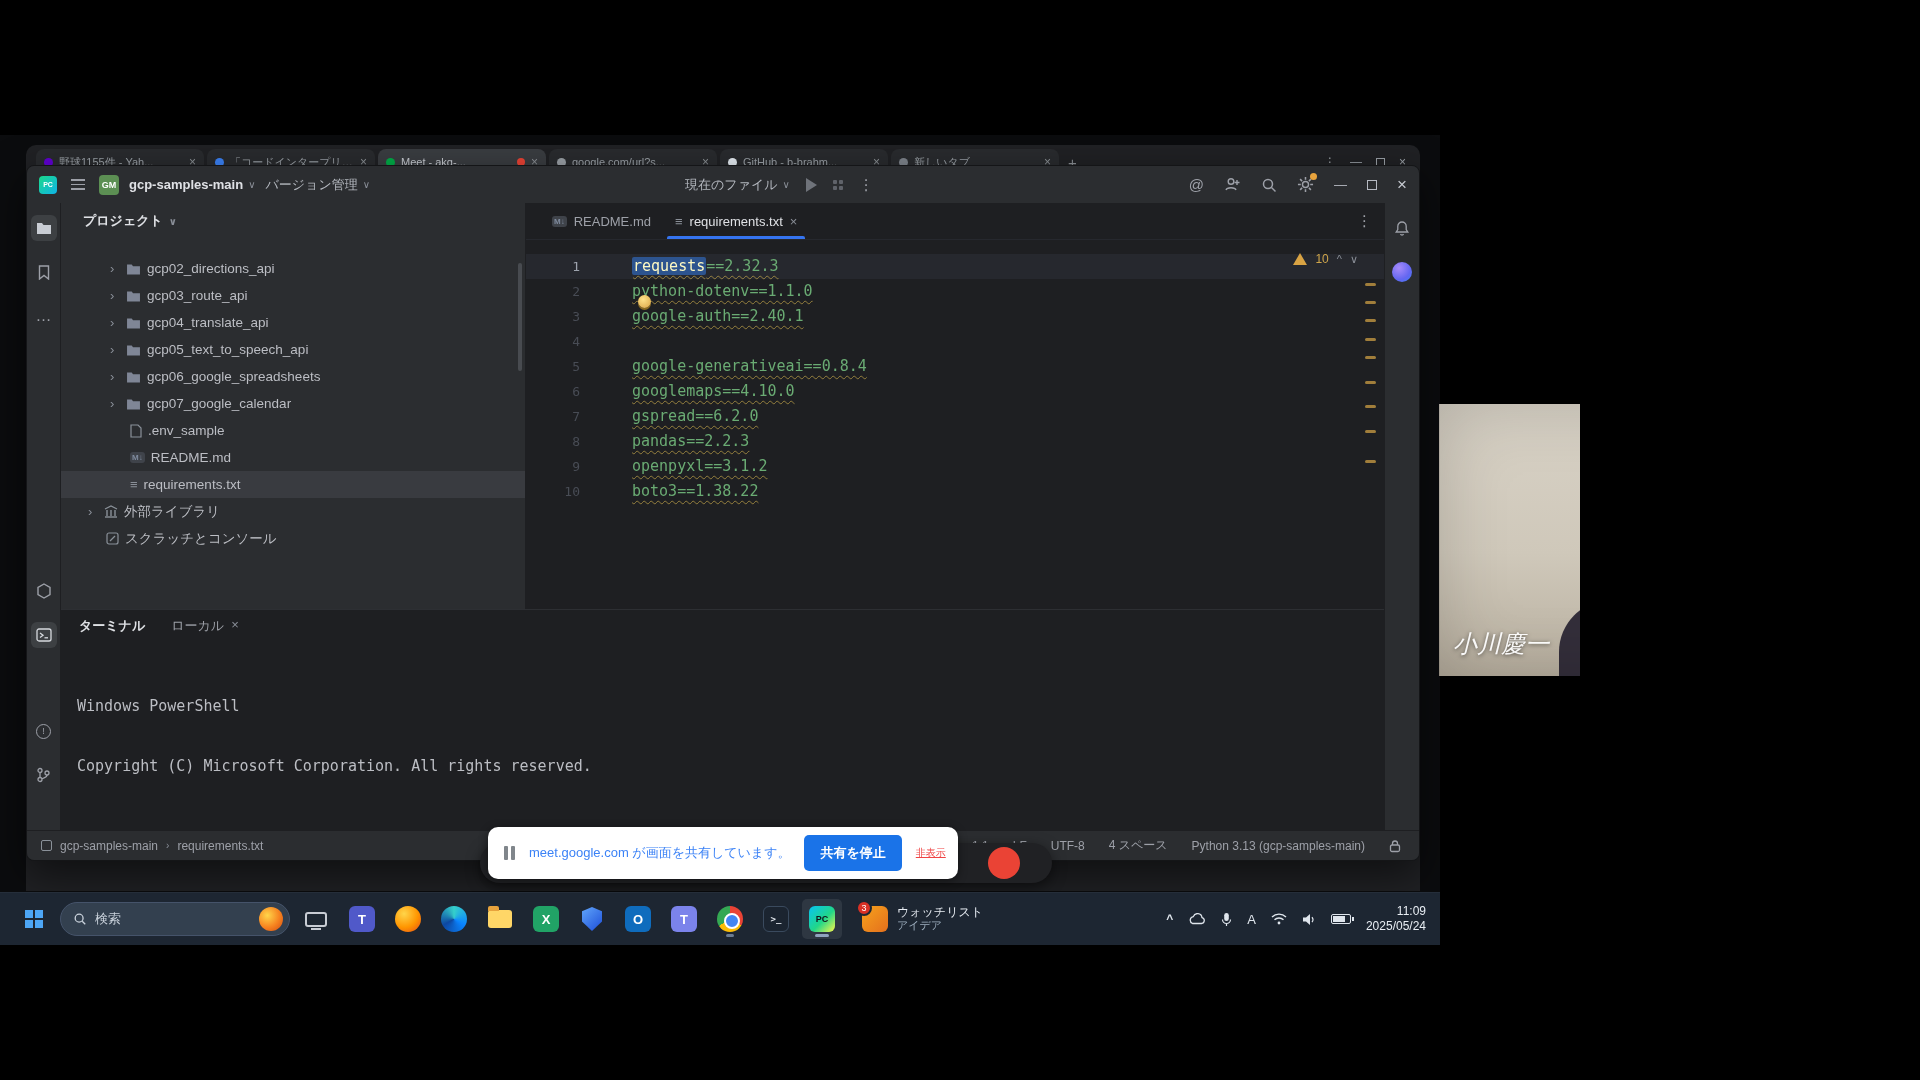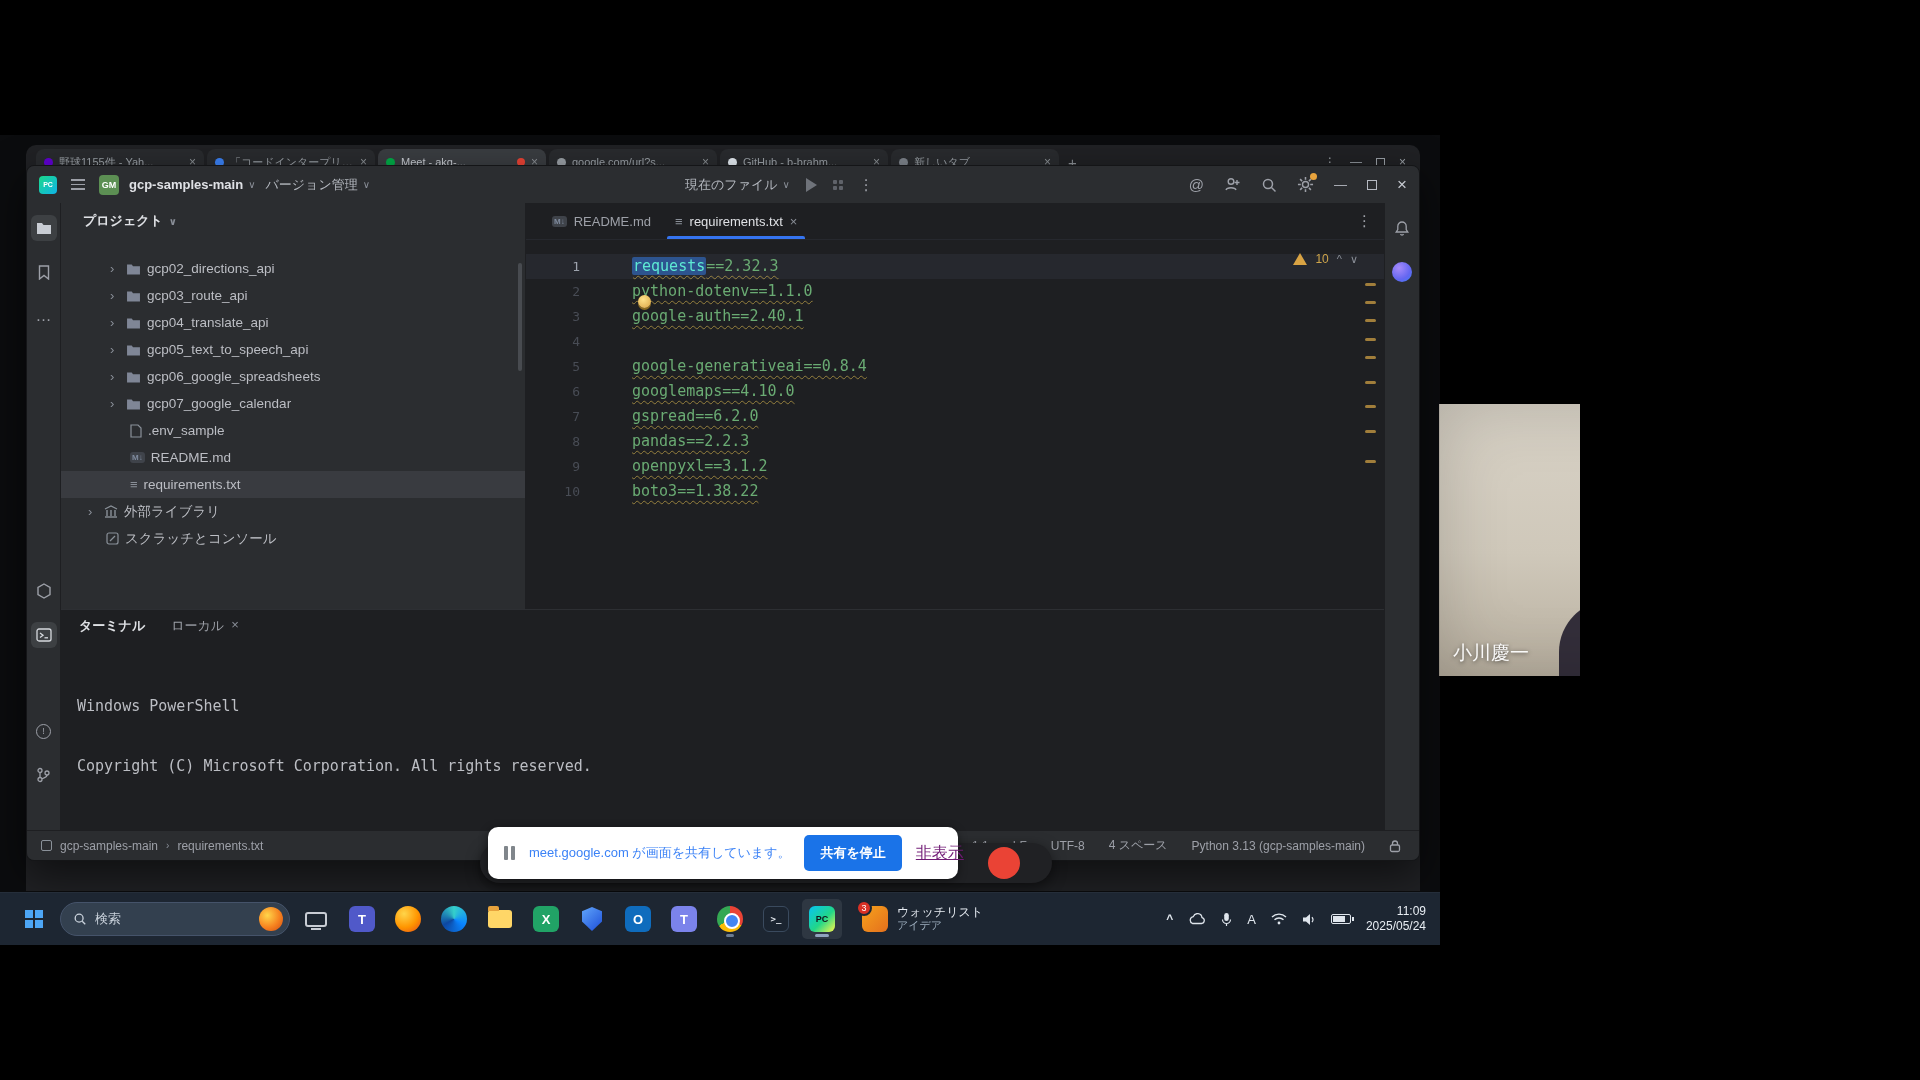--- a/index.html
+++ b/index.html
@@ -77,21 +77,21 @@
   .etab-close { color:#8a8f98; font-size:13px; }
   .etabs .kebab { margin-left:auto; align-self:center; padding-right:12px; }
 
   .editor { flex:1; position:relative; padding-top:14px; overflow:hidden; background:#1e1f22; }
   .crow { display:flex; height:25px; line-height:25px; }
   .crow.caret-line { background:#26282e; }
   .ln { width:70px; padding-right:16px; text-align:right; color:#484c55; font-size:13px; font-family:"DejaVu Sans Mono","Liberation Mono",monospace; flex:none; }
   .ln.active { color:#9da3ad; }
   .code { padding-left:36px; font-size:15px; font-family:"DejaVu Sans Mono","Liberation Mono",monospace; color:#6aab73; white-space:pre; }
   .uw { text-decoration:underline; text-decoration-style:wavy; text-decoration-color:rgba(216,181,76,.6); text-decoration-thickness:1px; text-underline-offset:4px; }
-  .selword { background:#2d548f; color:#5eead4; border-radius:2px; padding:0 1px; }
+  .selword { background:#2d548f; color:#fef9c3; border-radius:2px; padding:0 1px; }
   .bulb { position:absolute; left:112px; top:55px; width:13px; height:13px; border-radius:50%; background:radial-gradient(circle at 40% 35%,#ffe28a,#d9a343); box-shadow:0 2px 0 #8a6b20; }
   .inspect { position:absolute; top:12px; right:26px; display:flex; align-items:center; gap:8px; font-size:12px; color:#cfa54b; }
   .warn-tri { width:0; height:0; border-left:7px solid transparent; border-right:7px solid transparent; border-bottom:12px solid #d9a343; }
   .insp-chev { color:#8a8f98; font-size:11px; }
   .mark { position:absolute; right:8px; width:11px; height:3px; border-radius:2px; background:#b88f3f; opacity:.85; }
 
   .terminal { flex:1; display:flex; flex-direction:column; min-height:0; border-top:1px solid #2d2f33; }
   .term-header { height:32px; display:flex; align-items:center; gap:26px; padding-left:18px; font-size:13px; flex:none; background:#1e1f22; }
   .term-title { color:#dfe1e5; font-weight:bold; }
   .term-tab { display:flex; align-items:flex-start; gap:7px; color:#9da0a8; }
@@ -103,21 +103,21 @@
   .sb-proj-ico { width:11px; height:11px; border:1.3px solid #8a9199; border-radius:2px; }
 
   
   .meet-pill { position:absolute; left:480px; top:708px; width:572px; height:40px; border-radius:20px; background:#202124; box-shadow:0 4px 14px rgba(0,0,0,.5); z-index:5; }
   .meet-red { position:absolute; left:988px; top:712px; width:32px; height:32px; border-radius:50%; background:#ea4335; z-index:6; }
   .meet-bar { position:absolute; left:488px; top:692px; width:470px; height:52px; background:#fff; border-radius:10px; box-shadow:0 2px 10px rgba(0,0,0,.45); display:flex; align-items:center; gap:14px; padding:0 16px; z-index:7; }
   .pause-ico { display:flex; gap:3px; }
   .pause-ico i { width:4px; height:14px; background:#80868b; border-radius:1px; }
   .meet-msg { font-size:13px; color:#3b82f6; white-space:nowrap; }
   .meet-stop { background:#1a73e8; color:#fff; font-size:13px; font-weight:bold; border:none; border-radius:5px; padding:9px 16px; white-space:nowrap; }
-  .meet-hide { color:#701a75; font-size:16px; text-decoration:underline; white-space:nowrap; }
+  .meet-hide { color:#ef4444; font-size:10px; text-decoration:underline; white-space:nowrap; }
 
   
   .taskbar { position:absolute; left:0; top:757px; width:1440px; height:53px; background:#1d2632; border-top:1px solid rgba(255,255,255,.04); display:flex; align-items:center; padding:0 14px; gap:6px; z-index:8; }
   .tb-btn { width:40px; height:40px; border-radius:5px; display:flex; align-items:center; justify-content:center; position:relative; flex:none; }
   .tb-btn.open { background:rgba(255,255,255,.08); }
   .tb-btn.open::after { content:""; position:absolute; bottom:2px; left:13px; width:14px; height:3px; border-radius:2px; background:#8fa3bd; }
   .tb-btn.dot::after { content:""; position:absolute; bottom:2px; left:16px; width:8px; height:3px; border-radius:2px; background:#6b7b92; }
   .win-logo { display:grid; grid-template-columns:8px 8px; grid-template-rows:8px 8px; gap:2px; }
   .win-logo i { background:#4da6f5; }
   .search-pill { width:230px; height:34px; border-radius:17px; background:#33404f; border:1px solid #45536a; display:flex; align-items:center; gap:8px; padding:0 6px 0 12px; color:#cbd3dd; font-size:13px; flex:none; }
@@ -163,21 +163,21 @@
   .neck { position:absolute; left:226px; top:182px; width:34px; height:20px; background:#b98f70; }
   .hair { position:absolute; left:197px; top:74px; width:92px; height:60px; background:linear-gradient(180deg,#504a44,#7a7268); border-radius:50% 50% 42% 42%; }
   .head { position:absolute; left:200px; top:84px; width:86px; height:106px; background:radial-gradient(circle at 45% 35%,#cfa98b,#b98f70); border-radius:46% 46% 44% 44%; }
   .headband { position:absolute; left:194px; top:64px; width:98px; height:48px; border:7px solid transparent; border-top-color:#26221f; border-radius:50%; }
   .earcup { position:absolute; left:186px; top:138px; width:17px; height:28px; background:#26221f; border-radius:6px; }
   .mic-boom { position:absolute; left:196px; top:162px; width:42px; height:3px; background:#26221f; transform:rotate(26deg); transform-origin:left center; border-radius:2px; }
   .mic-tip { position:absolute; left:232px; top:178px; width:8px; height:8px; border-radius:50%; background:#26221f; }
   .glasses { position:absolute; left:209px; top:128px; display:flex; align-items:center; gap:5px; }
   .lens { width:27px; height:18px; border:2.5px solid #3a352f; border-radius:5px; background:rgba(255,255,255,.09); }
   .bridge { width:6px; height:2.5px; background:#3a352f; }
-  .cam-name { position:absolute; left:14px; bottom:10px; font-size:19px; color:rgba(255,255,255,.95); text-shadow:0 1px 4px rgba(0,0,0,.6); z-index:2; }
+  .cam-name { position:absolute; left:14px; bottom:16px; font-size:24px; color:rgba(255,255,255,.95); text-shadow:0 1px 4px rgba(0,0,0,.6); z-index:2;font-style:italic; }
 
   svg { display:block; }
 </style>
 </head>
 <body>
 
 <div class="stage">
 
   <div class="screen">
 

